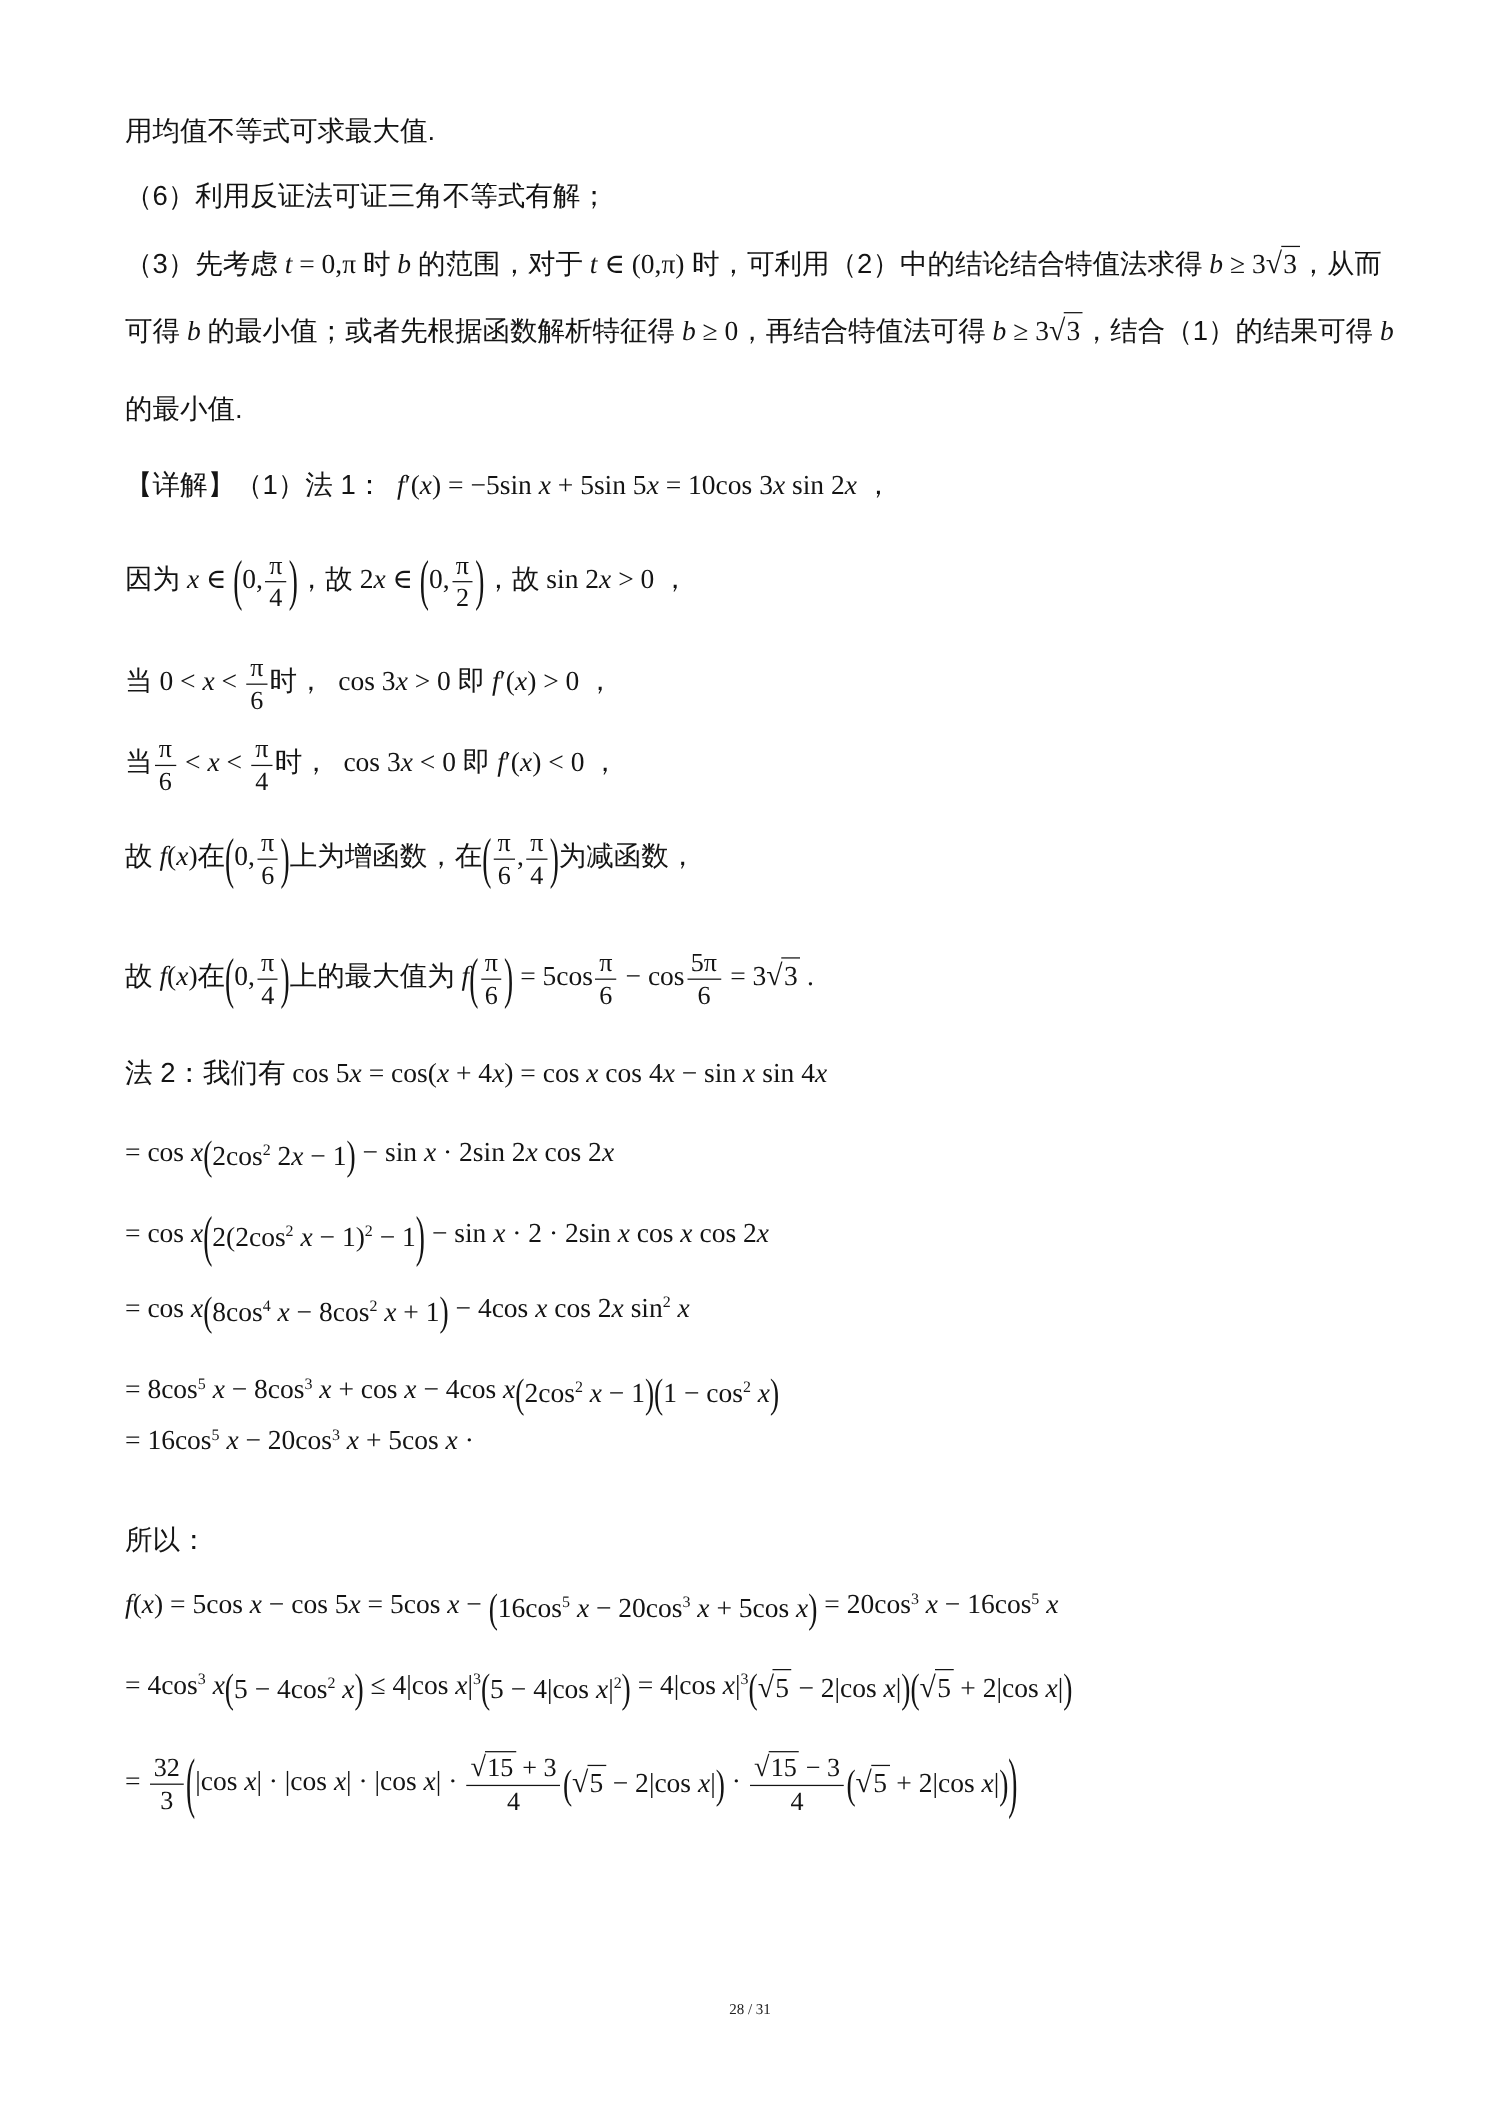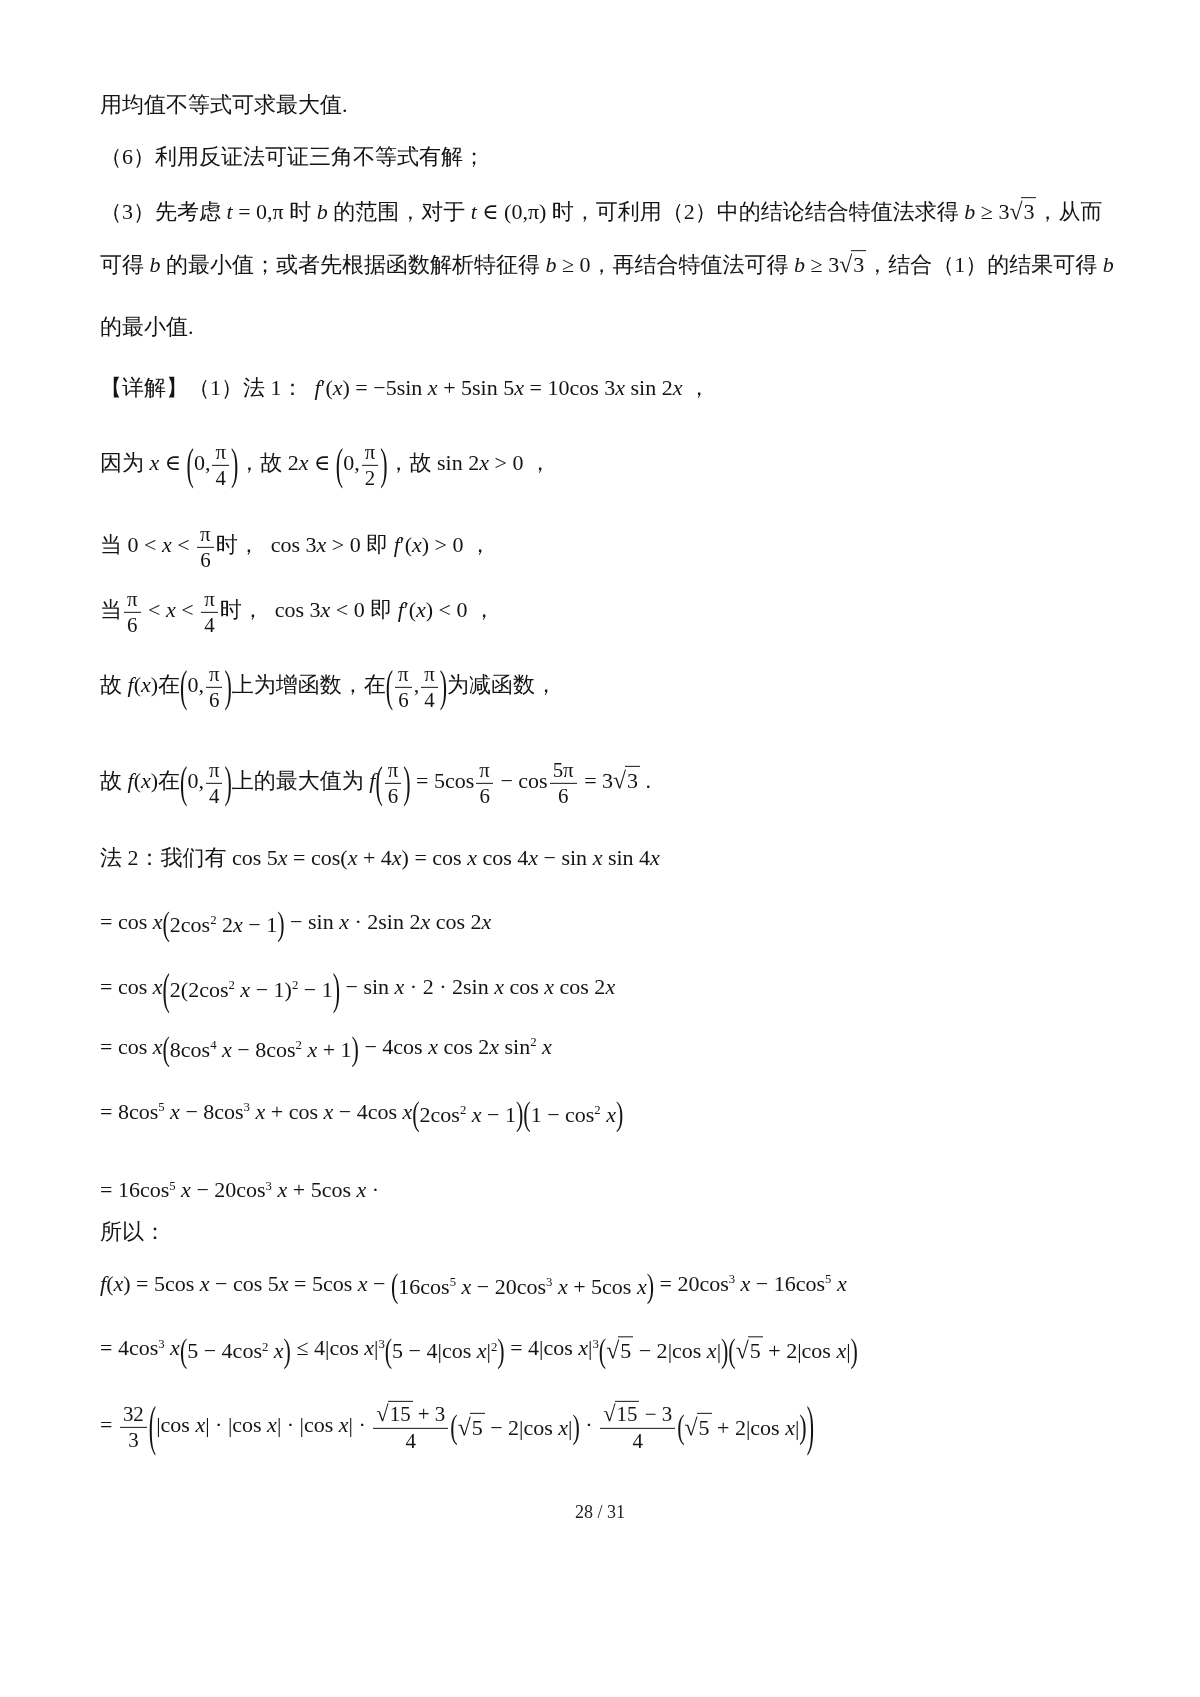--- a/index.html
+++ b/index.html
@@ -1,37 +1,37 @@
 <!DOCTYPE html>
 <html><head>
 <meta charset="utf-8">
 <style>
   html,body{margin:0;padding:0;background:#e8e8e8;}
   .page{position:relative;width:1200px;height:1697px;background:#ffffff;margin:0 auto;overflow:hidden;
         font-family:"Liberation Serif","DejaVu Serif",serif;color:#141414;}
   .line{position:absolute;left:100px;transform:translateY(-50%);white-space:pre;font-size:22px;line-height:1.25;}
-  .cn{font-family:Liberation Serif, serif;}
+  .cn{font-family:Liberation Sans, sans-serif;}
   .rm{font-family:"Liberation Serif","DejaVu Serif",serif;}
   .it{font-family:"Liberation Serif","DejaVu Serif",serif;font-style:italic;}
   sup.sp{font-size:0.58em;vertical-align:0.6em;line-height:0;}
   .frac{display:inline-block;text-align:center;vertical-align:middle;padding:0 2px;font-size:0.95em;line-height:1.18;}
   .num{display:block;border-bottom:1.4px solid currentColor;padding:0 3px;}
   .den{display:block;padding:0 3px;}
   .sqrt{white-space:nowrap;display:inline-block;}
   .rad{display:inline-block;font-size:1.08em;}
   .vinc{display:inline-block;border-top:1.4px solid currentColor;padding:0 2px;margin-left:-1px;}
   .grp{display:inline-block;white-space:pre;vertical-align:middle;}
   .gc{display:inline-block;white-space:pre;vertical-align:middle;}
   .gi{white-space:pre;}
   .grp0{white-space:pre;text-align:right;}
   .fence{display:inline-block;vertical-align:middle;transform-origin:50% 50%;}
   .s15{transform:scaleY(1.5);}
   .s2{transform:scaleY(2.05);}
   .s3{transform:scaleY(2.45);}
-  .footer{position:absolute;top:1512px;left:0;width:100%;text-align:center;font-size:18px;transform:translateY(-50%);color:#222;}
+  .footer{position:absolute;top:1608px;left:0;width:100%;text-align:center;font-size:12px;transform:translateY(-50%);color:#222;}
 </style>
 </head>
 <body>
 
 <div class="page">
   <div class="line" style="top:105px"><span class="cn">用均值不等式可求最大值.</span></div>
   <div class="line" style="top:157px"><span class="cn">（6）利用反证法可证三角不等式有解；</span></div>
   <div class="line" style="top:212px"><span class="cn">（3）先考虑</span><span class="it"> t</span><span class="rm"> = 0,π </span><span class="cn">时</span><span class="it"> b </span><span class="cn">的范围，对于</span><span class="it"> t</span><span class="rm"> ∈ </span><span class="grp0"><span class="rm">(</span><span class="gi"><span class="rm">0,π</span></span><span class="rm">)</span></span><span class="cn"> 时，可利用（2）中的结论结合特值法求得</span><span class="it"> b</span><span class="rm"> ≥ 3</span><span class="sqrt"><span class="rad rm">√</span><span class="vinc"><span class="rm">3</span></span></span><span class="cn">，从而</span></div>
   <div class="line" style="top:265px"><span class="cn">可得</span><span class="it"> b </span><span class="cn">的最小值；或者先根据函数解析特征得</span><span class="it"> b</span><span class="rm"> ≥ 0</span><span class="cn">，再结合特值法可得</span><span class="it"> b</span><span class="rm"> ≥ 3</span><span class="sqrt"><span class="rad rm">√</span><span class="vinc"><span class="rm">3</span></span></span><span class="cn">，结合（1）的结果可得</span><span class="it"> b</span></div>
   <div class="line" style="top:327px"><span class="cn">的最小值.</span></div>
@@ -39,19 +39,19 @@
   <div class="line" style="top:465px"><span class="cn">因为</span><span class="it"> x</span><span class="rm"> ∈ </span><span class="grp"><span class="fence rm s2">(</span><span class="gc"><span class="rm">0,</span><span class="frac"><span class="num"><span class="rm">π</span></span><span class="den"><span class="rm">4</span></span></span></span><span class="fence rm s2">)</span></span><span class="cn">，故</span><span class="rm"> 2</span><span class="it">x</span><span class="rm"> ∈ </span><span class="grp"><span class="fence rm s2">(</span><span class="gc"><span class="rm">0,</span><span class="frac"><span class="num"><span class="rm">π</span></span><span class="den"><span class="rm">2</span></span></span></span><span class="fence rm s2">)</span></span><span class="cn">，故</span><span class="rm"> sin 2</span><span class="it">x</span><span class="rm"> &gt; 0 </span><span class="cn">，</span></div>
   <div class="line" style="top:547px"><span class="cn">当</span><span class="rm"> 0 &lt; </span><span class="it">x</span><span class="rm"> &lt; </span><span class="frac"><span class="num"><span class="rm">π</span></span><span class="den"><span class="rm">6</span></span></span><span class="cn">时，</span><span class="rm">  cos 3</span><span class="it">x</span><span class="rm"> &gt; 0 </span><span class="cn">即</span><span class="it"> f</span><span class="rm">′</span><span class="grp0"><span class="rm">(</span><span class="gi"><span class="it">x</span></span><span class="rm">)</span></span><span class="rm"> &gt; 0 </span><span class="cn">，</span></div>
   <div class="line" style="top:612px"><span class="cn">当</span><span class="frac"><span class="num"><span class="rm">π</span></span><span class="den"><span class="rm">6</span></span></span><span class="rm"> &lt; </span><span class="it">x</span><span class="rm"> &lt; </span><span class="frac"><span class="num"><span class="rm">π</span></span><span class="den"><span class="rm">4</span></span></span><span class="cn">时，</span><span class="rm">  cos 3</span><span class="it">x</span><span class="rm"> &lt; 0 </span><span class="cn">即</span><span class="it"> f</span><span class="rm">′</span><span class="grp0"><span class="rm">(</span><span class="gi"><span class="it">x</span></span><span class="rm">)</span></span><span class="rm"> &lt; 0 </span><span class="cn">，</span></div>
   <div class="line" style="top:687px"><span class="cn">故</span><span class="it"> f</span><span class="grp0"><span class="rm">(</span><span class="gi"><span class="it">x</span></span><span class="rm">)</span></span><span class="cn">在</span><span class="grp"><span class="fence rm s2">(</span><span class="gc"><span class="rm">0,</span><span class="frac"><span class="num"><span class="rm">π</span></span><span class="den"><span class="rm">6</span></span></span></span><span class="fence rm s2">)</span></span><span class="cn">上为增函数，在</span><span class="grp"><span class="fence rm s2">(</span><span class="gc"><span class="frac"><span class="num"><span class="rm">π</span></span><span class="den"><span class="rm">6</span></span></span><span class="rm">,</span><span class="frac"><span class="num"><span class="rm">π</span></span><span class="den"><span class="rm">4</span></span></span></span><span class="fence rm s2">)</span></span><span class="cn">为减函数，</span></div>
   <div class="line" style="top:783px"><span class="cn">故</span><span class="it"> f</span><span class="grp0"><span class="rm">(</span><span class="gi"><span class="it">x</span></span><span class="rm">)</span></span><span class="cn">在</span><span class="grp"><span class="fence rm s2">(</span><span class="gc"><span class="rm">0,</span><span class="frac"><span class="num"><span class="rm">π</span></span><span class="den"><span class="rm">4</span></span></span></span><span class="fence rm s2">)</span></span><span class="cn">上的最大值为</span><span class="it"> f</span><span class="grp"><span class="fence rm s2">(</span><span class="gc"><span class="frac"><span class="num"><span class="rm">π</span></span><span class="den"><span class="rm">6</span></span></span></span><span class="fence rm s2">)</span></span><span class="rm"> = 5cos</span><span class="frac"><span class="num"><span class="rm">π</span></span><span class="den"><span class="rm">6</span></span></span><span class="rm"> − cos</span><span class="frac"><span class="num"><span class="rm">5π</span></span><span class="den"><span class="rm">6</span></span></span><span class="rm"> = 3</span><span class="sqrt"><span class="rad rm">√</span><span class="vinc"><span class="rm">3</span></span></span><span class="rm"> .</span></div>
   <div class="line" style="top:858px"><span class="cn">法 2：我们有</span><span class="rm"> cos 5</span><span class="it">x</span><span class="rm"> = cos</span><span class="grp0"><span class="rm">(</span><span class="gi"><span class="it">x</span><span class="rm"> + 4</span><span class="it">x</span></span><span class="rm">)</span></span><span class="rm"> = cos </span><span class="it">x</span><span class="rm"> cos 4</span><span class="it">x</span><span class="rm"> − sin </span><span class="it">x</span><span class="rm"> sin 4</span><span class="it">x</span></div>
   <div class="line" style="top:923px"><span class="rm">= cos </span><span class="it">x</span><span class="grp"><span class="fence rm s15">(</span><span class="gc"><span class="rm">2cos</span><sup class="sp rm">2</sup><span class="rm"> 2</span><span class="it">x</span><span class="rm"> − 1</span></span><span class="fence rm s15">)</span></span><span class="rm"> − sin </span><span class="it">x</span><span class="rm"> · 2sin 2</span><span class="it">x</span><span class="rm"> cos 2</span><span class="it">x</span></div>
   <div class="line" style="top:988px"><span class="rm">= cos </span><span class="it">x</span><span class="grp"><span class="fence rm s2">(</span><span class="gc"><span class="rm">2</span><span class="grp0"><span class="rm">(</span><span class="gi"><span class="rm">2cos</span><sup class="sp rm">2</sup><span class="it"> x</span><span class="rm"> − 1</span></span><span class="rm">)</span></span><sup class="sp rm">2</sup><span class="rm"> − 1</span></span><span class="fence rm s2">)</span></span><span class="rm"> − sin </span><span class="it">x</span><span class="rm"> · 2 · 2sin </span><span class="it">x</span><span class="rm"> cos </span><span class="it">x</span><span class="rm"> cos 2</span><span class="it">x</span></div>
   <div class="line" style="top:1048px"><span class="rm">= cos </span><span class="it">x</span><span class="grp"><span class="fence rm s15">(</span><span class="gc"><span class="rm">8cos</span><sup class="sp rm">4</sup><span class="it"> x</span><span class="rm"> − 8cos</span><sup class="sp rm">2</sup><span class="it"> x</span><span class="rm"> + 1</span></span><span class="fence rm s15">)</span></span><span class="rm"> − 4cos </span><span class="it">x</span><span class="rm"> cos 2</span><span class="it">x</span><span class="rm"> sin</span><sup class="sp rm">2</sup><span class="it"> x</span></div>
   <div class="line" style="top:1113px"><span class="rm">= 8cos</span><sup class="sp rm">5</sup><span class="it"> x</span><span class="rm"> − 8cos</span><sup class="sp rm">3</sup><span class="it"> x</span><span class="rm"> + cos </span><span class="it">x</span><span class="rm"> − 4cos </span><span class="it">x</span><span class="grp"><span class="fence rm s15">(</span><span class="gc"><span class="rm">2cos</span><sup class="sp rm">2</sup><span class="it"> x</span><span class="rm"> − 1</span></span><span class="fence rm s15">)</span></span><span class="grp"><span class="fence rm s15">(</span><span class="gc"><span class="rm">1 − cos</span><sup class="sp rm">2</sup><span class="it"> x</span></span><span class="fence rm s15">)</span></span></div>
-  <div class="line" style="top:1190px"><span class="rm">= 16cos</span><sup class="sp rm">5</sup><span class="it"> x</span><span class="rm"> − 20cos</span><sup class="sp rm">3</sup><span class="it"> x</span><span class="rm"> + 5cos </span><span class="it">x</span><span class="rm"> ·</span></div>
+  <div class="line" style="top:1152px"><span class="rm">= 16cos</span><sup class="sp rm">5</sup><span class="it"> x</span><span class="rm"> − 20cos</span><sup class="sp rm">3</sup><span class="it"> x</span><span class="rm"> + 5cos </span><span class="it">x</span><span class="rm"> ·</span></div>
   <div class="line" style="top:1232px"><span class="cn">所以：</span></div>
   <div class="line" style="top:1285px"><span class="it">f</span><span class="grp0"><span class="rm">(</span><span class="gi"><span class="it">x</span></span><span class="rm">)</span></span><span class="rm"> = 5cos </span><span class="it">x</span><span class="rm"> − cos 5</span><span class="it">x</span><span class="rm"> = 5cos </span><span class="it">x</span><span class="rm"> − </span><span class="grp"><span class="fence rm s15">(</span><span class="gc"><span class="rm">16cos</span><sup class="sp rm">5</sup><span class="it"> x</span><span class="rm"> − 20cos</span><sup class="sp rm">3</sup><span class="it"> x</span><span class="rm"> + 5cos </span><span class="it">x</span></span><span class="fence rm s15">)</span></span><span class="rm"> = 20cos</span><sup class="sp rm">3</sup><span class="it"> x</span><span class="rm"> − 16cos</span><sup class="sp rm">5</sup><span class="it"> x</span></div>
   <div class="line" style="top:1350px"><span class="rm">= 4cos</span><sup class="sp rm">3</sup><span class="it"> x</span><span class="grp"><span class="fence rm s15">(</span><span class="gc"><span class="rm">5 − 4cos</span><sup class="sp rm">2</sup><span class="it"> x</span></span><span class="fence rm s15">)</span></span><span class="rm"> ≤ 4</span><span class="grp0"><span class="rm">|</span><span class="gi"><span class="rm">cos </span><span class="it">x</span></span><span class="rm">|</span></span><sup class="sp rm">3</sup><span class="grp"><span class="fence rm s15">(</span><span class="gc"><span class="rm">5 − 4</span><span class="grp0"><span class="rm">|</span><span class="gi"><span class="rm">cos </span><span class="it">x</span></span><span class="rm">|</span></span><sup class="sp rm">2</sup></span><span class="fence rm s15">)</span></span><span class="rm"> = 4</span><span class="grp0"><span class="rm">|</span><span class="gi"><span class="rm">cos </span><span class="it">x</span></span><span class="rm">|</span></span><sup class="sp rm">3</sup><span class="grp"><span class="fence rm s15">(</span><span class="gc"><span class="sqrt"><span class="rad rm">√</span><span class="vinc"><span class="rm">5</span></span></span><span class="rm"> − 2</span><span class="grp0"><span class="rm">|</span><span class="gi"><span class="rm">cos </span><span class="it">x</span></span><span class="rm">|</span></span></span><span class="fence rm s15">)</span></span><span class="grp"><span class="fence rm s15">(</span><span class="gc"><span class="sqrt"><span class="rad rm">√</span><span class="vinc"><span class="rm">5</span></span></span><span class="rm"> + 2</span><span class="grp0"><span class="rm">|</span><span class="gi"><span class="rm">cos </span><span class="it">x</span></span><span class="rm">|</span></span></span><span class="fence rm s15">)</span></span></div>
   <div class="line" style="top:1427px"><span class="rm">= </span><span class="frac"><span class="num"><span class="rm">32</span></span><span class="den"><span class="rm">3</span></span></span><span class="grp"><span class="fence rm s3">(</span><span class="gc"><span class="grp0"><span class="rm">|</span><span class="gi"><span class="rm">cos </span><span class="it">x</span></span><span class="rm">|</span></span><span class="rm"> · </span><span class="grp0"><span class="rm">|</span><span class="gi"><span class="rm">cos </span><span class="it">x</span></span><span class="rm">|</span></span><span class="rm"> · </span><span class="grp0"><span class="rm">|</span><span class="gi"><span class="rm">cos </span><span class="it">x</span></span><span class="rm">|</span></span><span class="rm"> · </span><span class="frac"><span class="num"><span class="sqrt"><span class="rad rm">√</span><span class="vinc"><span class="rm">15</span></span></span><span class="rm"> + 3</span></span><span class="den"><span class="rm">4</span></span></span><span class="grp"><span class="fence rm s15">(</span><span class="gc"><span class="sqrt"><span class="rad rm">√</span><span class="vinc"><span class="rm">5</span></span></span><span class="rm"> − 2</span><span class="grp0"><span class="rm">|</span><span class="gi"><span class="rm">cos </span><span class="it">x</span></span><span class="rm">|</span></span></span><span class="fence rm s15">)</span></span><span class="rm"> · </span><span class="frac"><span class="num"><span class="sqrt"><span class="rad rm">√</span><span class="vinc"><span class="rm">15</span></span></span><span class="rm"> − 3</span></span><span class="den"><span class="rm">4</span></span></span><span class="grp"><span class="fence rm s15">(</span><span class="gc"><span class="sqrt"><span class="rad rm">√</span><span class="vinc"><span class="rm">5</span></span></span><span class="rm"> + 2</span><span class="grp0"><span class="rm">|</span><span class="gi"><span class="rm">cos </span><span class="it">x</span></span><span class="rm">|</span></span></span><span class="fence rm s15">)</span></span></span><span class="fence rm s3">)</span></span></div>
   <div class="footer">28 / 31</div>
 </div>
 
 </body></html>

